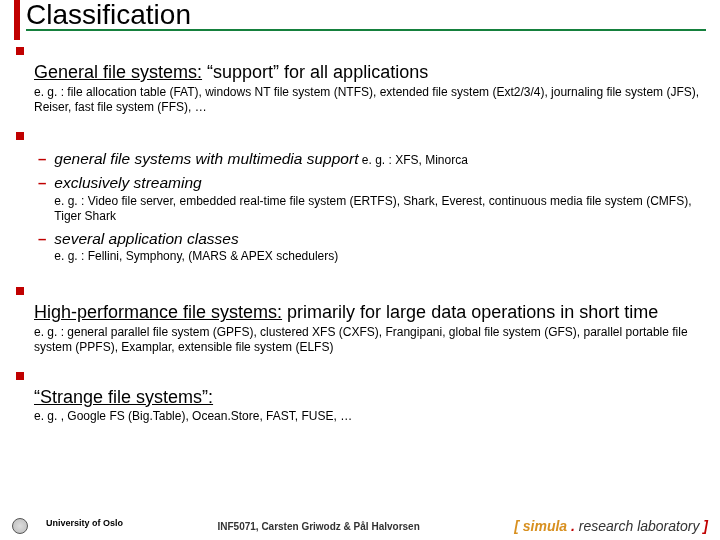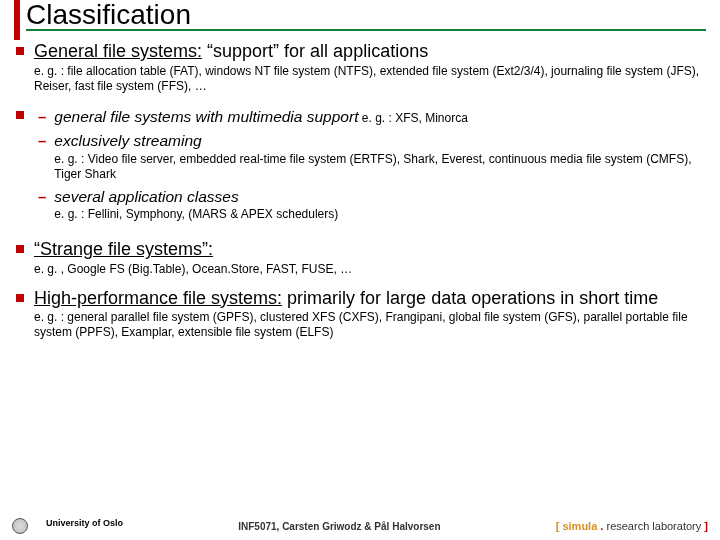--- a/index.html
+++ b/index.html
@@ -33,21 +33,21 @@
   ul.top { list-style: none; margin-left: 2px; }
   ul.top > li { margin-bottom: 10px; }
   .bullet-row { display: flex; align-items: flex-start; }
   .sq {
     width: 8px; height: 8px;
     background: #c00000;
     margin-top: 7px;
     margin-right: 10px;
     flex-shrink: 0;
   }
-  .li-body { flex: 1; }
+  .li-body { flex: 1; margin-top: 21px; }
   .main-line { font-size: 18px; color: #000; line-height: 1.25; }
   .main-line .ul { text-decoration: underline; }
   .sub {
     font-size: 12px;
     color: #000;
     line-height: 1.25;
     margin-top: 1px;
   }
   ul.dash { list-style: none; margin-top: 4px; }
   ul.dash > li { margin-bottom: 6px; }
@@ -80,21 +80,21 @@
   }
   .footer .left { display: flex; align-items: flex-start; gap: 18px; font-weight: bold; }
   .seal {
     width: 16px; height: 16px;
     border: 1px solid #555;
     border-radius: 50%;
     background: radial-gradient(#ddd,#bbb);
     display: inline-block;
   }
   .footer .center { font-weight: bold; font-size: 10px; color: #333; }
-  .footer .right { font-size: 11px; }
+  .footer .right { font-size: 14px; font-style: italic; }
   .footer .right .br1 { color: #d89020; font-weight: bold; }
   .footer .right .sim { color: #d89020; font-weight: bold; }
   .footer .right .dot { color: #c00000; font-weight: bold; }
   .footer .right .lab { color: #333; }
   .footer .right .br2 { color: #c00000; font-weight: bold; }
 </style>
 </head>
 <body>
 
 <div class="slide">
@@ -148,32 +148,32 @@
             </li>
           </ul>
         </div>
       </div>
     </li>
 
     <li>
       <div class="bullet-row">
         <div class="sq"></div>
         <div class="li-body">
-          <div class="main-line"><span class="ul">“Strange file systems”:</span><span></span></div>
-          <div class="sub">e. g. , Google FS (Big.Table), Ocean.Store, FAST, FUSE, …</div>
+          <div class="main-line"><span class="ul">High-performance file systems:</span><span> primarily for large data operations in short time</span></div>
+          <div class="sub">e. g. : general parallel file system (GPFS), clustered XFS (CXFS), Frangipani, global file system (GFS), parallel portable file system (PPFS), Examplar, extensible file system (ELFS)</div>
         </div>
       </div>
     </li>
 
     <li>
       <div class="bullet-row">
         <div class="sq"></div>
         <div class="li-body">
-          <div class="main-line"><span class="ul">High-performance file systems:</span><span> primarily for large data operations in short time</span></div>
-          <div class="sub">e. g. : general parallel file system (GPFS), clustered XFS (CXFS), Frangipani, global file system (GFS), parallel portable file system (PPFS), Examplar, extensible file system (ELFS)</div>
+          <div class="main-line"><span class="ul">“Strange file systems”:</span><span></span></div>
+          <div class="sub">e. g. , Google FS (Big.Table), Ocean.Store, FAST, FUSE, …</div>
         </div>
       </div>
     </li>
 
   </ul>
 </div>
 
 <div class="footer">
   <div class="left">
     <span class="seal"></span>

